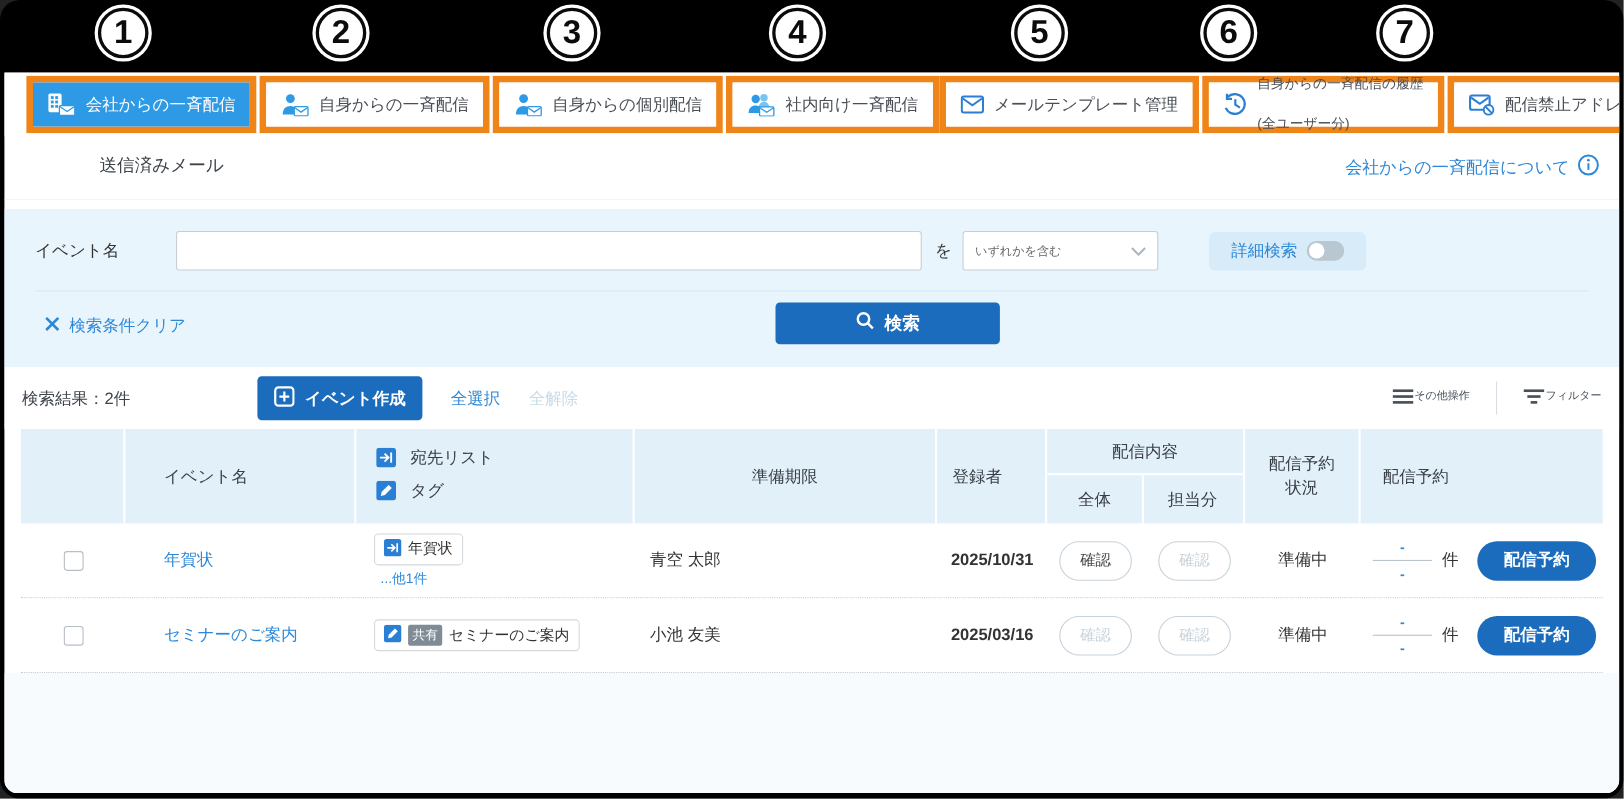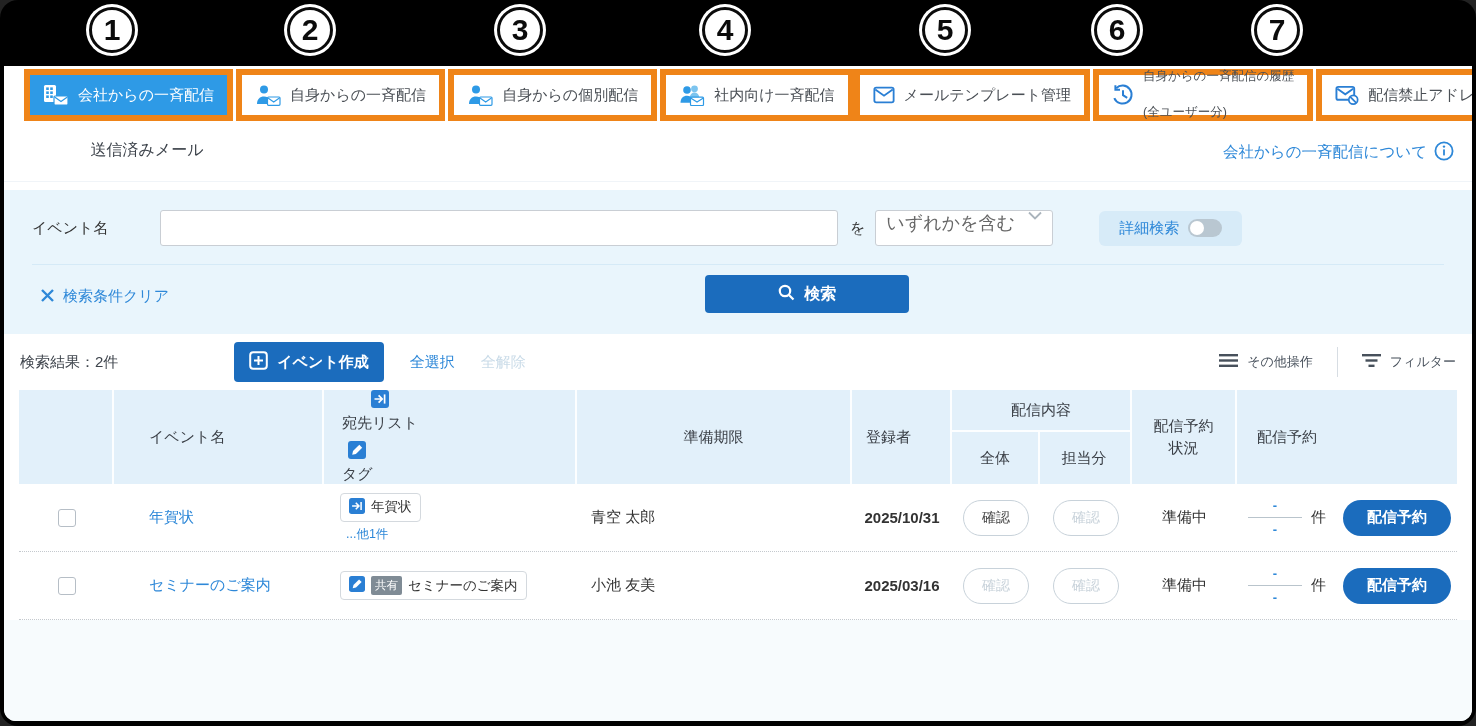--- a/index.html
+++ b/index.html
@@ -36,21 +36,21 @@
            font-size:15.5px; cursor:pointer; }
 
   
   .panel { margin-top:8px; background:#e9f5fc; padding:20px 28px 16px 28px; }
   .srow1 { display:flex; align-items:center; }
   .slabel { width:128px; font-size:15px; color:#333; }
   .sinput { width:678px; height:36px; border:1px solid #c9ced4; border-radius:3px; background:#fff;
             font-size:14px; padding:0 10px; font-family:inherit; }
   .particle { margin:0 10px 0 12px; font-size:15px; color:#333; }
   .sselect { width:178px; height:36px; background:#fff; border:1px solid #c9ced4; border-radius:3px;
-             display:flex; align-items:flex-start; padding:0 10px; font-size:18px; color:#666; cursor:pointer; }
+             display:flex; align-items:center; padding:0 10px; font-size:11px; color:#666; cursor:pointer; }
   .sselect .chev { margin-left:auto; display:flex; }
   .advchip { margin-left:46px; background:#d7ebf8; border-radius:6px; padding:8px 20px; display:flex;
              align-items:center; gap:9px; color:#2e88d8; font-size:15px; cursor:pointer; }
   .toggle { position:relative; width:34px; height:18px; background:#b9c7d1; border-radius:9px; }
   .toggle .knob { position:absolute; left:2px; top:2px; width:14px; height:14px; background:#fff; border-radius:50%; }
   .srow2 { margin-top:18px; border-top:1px solid #d5eaf7; padding-top:14px; position:relative; height:54px; }
   .clear { position:absolute; left:8px; top:22px; display:flex; align-items:center; gap:8px; color:#2e88d8;
            font-size:15px; cursor:pointer; }
   .searchbtn { position:absolute; left:54.9%; transform:translateX(-50%); top:10px; width:204px; height:38px;
                background:#1b6cbd; border:none; border-radius:4px; color:#fff; font-size:16px; font-weight:bold;
@@ -58,33 +58,33 @@
 
   
   .resbar { display:flex; align-items:center; height:56px; padding:0 16px; background:#fff; }
   .rescount { font-size:15px; color:#3d434b; }
   .createbtn { margin-left:116px; height:40px; padding:0 15px; background:#1b6cbd; border:none; border-radius:4px;
                color:#fff; font-size:15px; font-weight:bold; display:flex; align-items:center; gap:9px;
                cursor:pointer; font-family:inherit; }
   .selall { margin-left:26px; color:#2e88d8; font-size:15px; cursor:pointer; }
   .deselall { margin-left:26px; color:#c9dbe8; font-size:15px; }
   .resright { margin-left:auto; display:flex; align-items:center; }
-  .moreops,.filterbtn { display:flex; align-items:flex-start; gap:9px; color:#47505b; font-size:13px; cursor:pointer; }
+  .moreops,.filterbtn { display:flex; align-items:flex-start; gap:1px; color:#47505b; font-size:10px; cursor:pointer; }
   .vdiv { width:1px; height:30px; background:#d7dde3; margin:0 24px; }
 
   
   .table { margin:0 15px; }
   .thead { display:grid; grid-template-columns:95px 210px 253px 275px 100px 180px 105px 100px 1fr;
            background:#e2f0fa; min-height:86px; font-size:15px; color:#3a3f46; }
   .th { display:flex; align-items:center; border-right:2px solid rgba(255,255,255,.9); }
   .th.center { justify-content:center; text-align:center; }
   .th:last-child { border-right:none; }
   .th-event { padding-left:35px; }
   .th-dest { flex-direction:column; align-items:flex-start; justify-content:center; gap:8px; padding-left:18px; }
-  .th-dest .line { display:flex; align-items:center; gap:3px;flex-direction:column; }
+  .th-dest .line { display:flex; align-items:flex-start; gap:13px; }
   .th-reg { padding-left:14px; }
   .group { display:flex; flex-direction:column; border-right:2px solid rgba(255,255,255,.9); }
   .group .gtop { height:42px; display:flex; align-items:center; justify-content:center;
                  border-bottom:2px solid rgba(255,255,255,.9); }
   .group .gbot { flex:1; display:flex; }
   .group .gcell { display:flex; align-items:center; justify-content:center; }
   .group .gcell:first-child { width:88px; border-right:2px solid rgba(255,255,255,.9); }
   .group .gcell:last-child { width:88px; }
   .wrapnarrow { display:inline-block; width:64px; text-align:center; line-height:1.5; }
 

